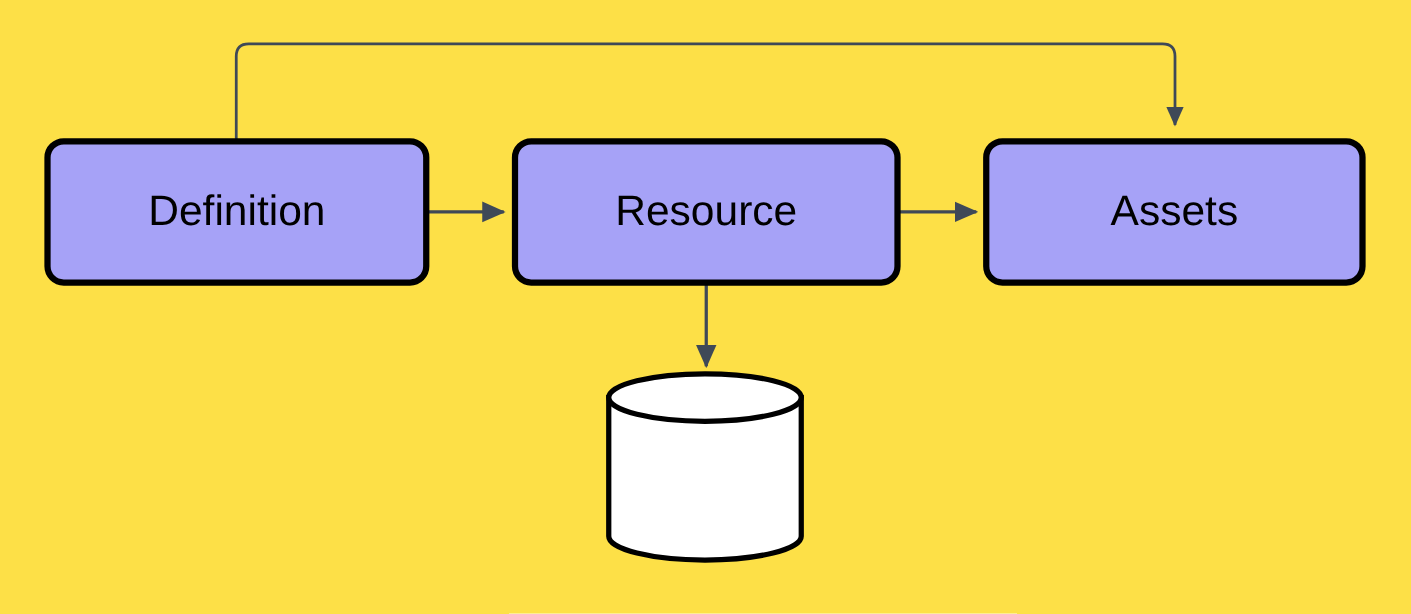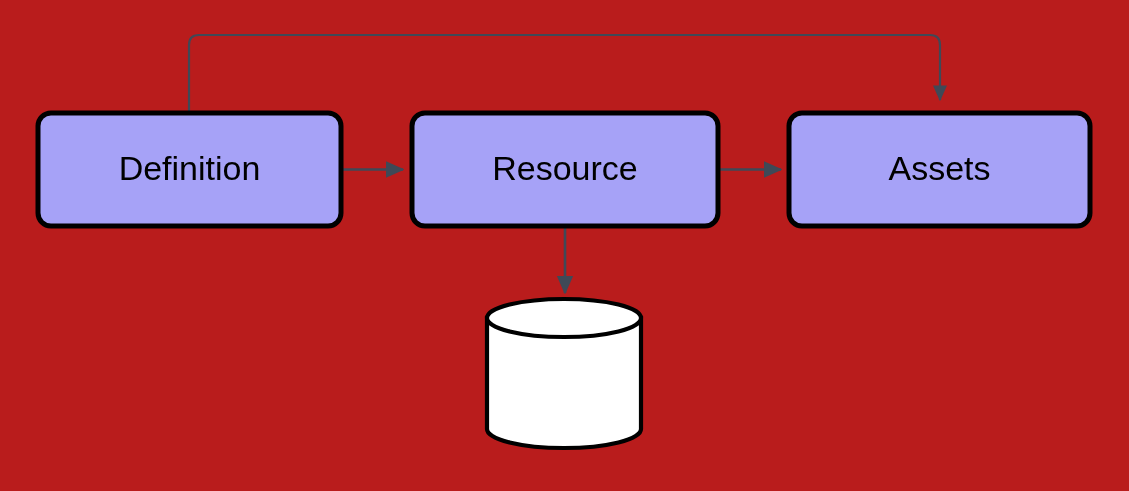--- a/index.html
+++ b/index.html
@@ -10,21 +10,21 @@
   body {
     width: 1129px;
     height: 491px;
     font-family: "Liberation Sans", sans-serif;
     overflow: hidden;
   }
   #diagram-root {
     position: relative;
     width: 1129px;
     height: 491px;
-    background: #b91c1c;
+    background: #fde047;
   }
   #diagram-svg {
     position: absolute;
     left: 0;
     top: 0;
     width: 1129px;
     height: 491px;
   }
   .node-label {
     font-family: "Liberation Sans", sans-serif;

